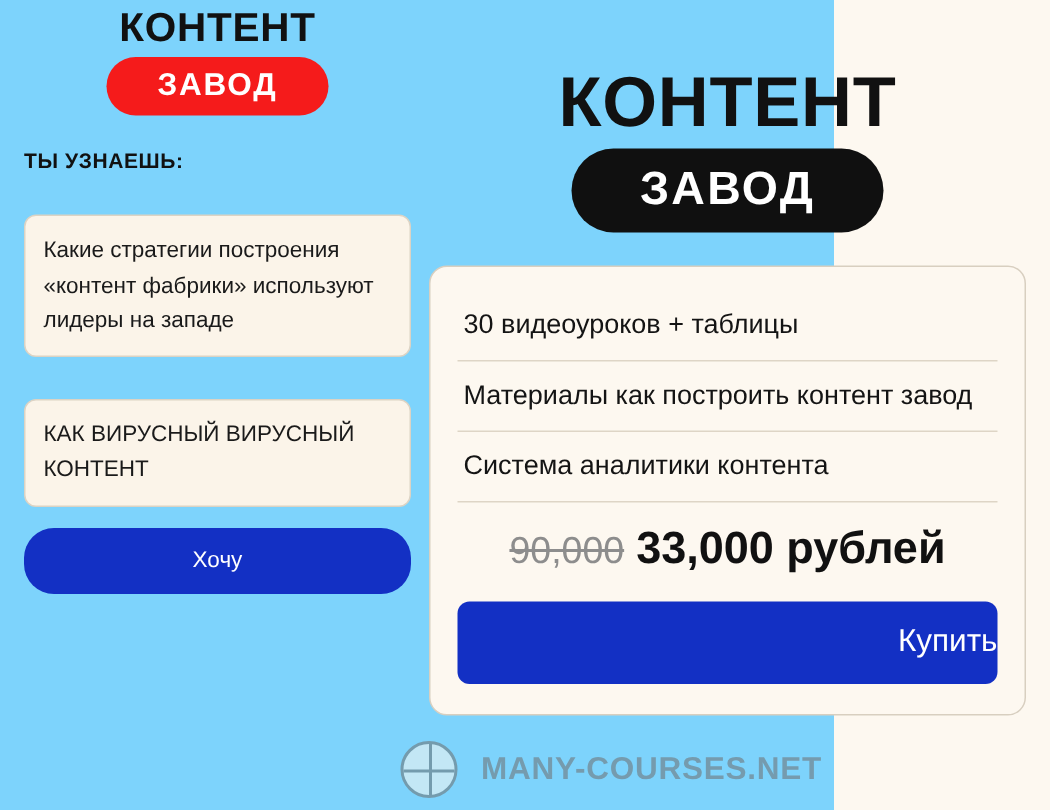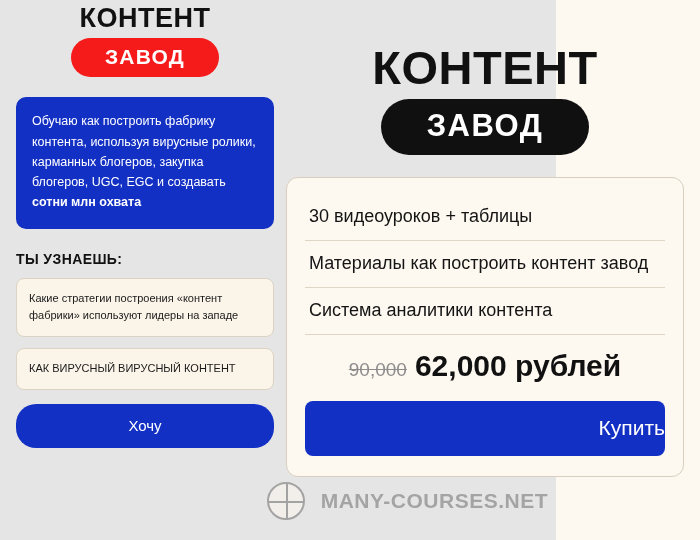--- a/index.html
+++ b/index.html
@@ -11,21 +11,21 @@
     height: 540px;
     background: #fdf8f0;
     font-family: "Liberation Sans", sans-serif;
     overflow: hidden;
     position: relative;
   }
   .page {
     position: relative;
     width: 556px;
     height: 540px;
-    background: #e5e5e5;
+    background: #7dd3fc;
   }
 
   
   .left-col {
     position: absolute;
     left: 16px;
     top: 0;
     width: 258px;
   }
   .left-logo {
@@ -66,26 +66,26 @@
 
   .learn-title {
     margin-top: 22px;
     font-size: 14px;
     font-weight: bold;
     color: #111111;
     letter-spacing: 0.4px;
   }
 
   .learn-card {
-    margin-top: 11px;
+    margin-top: 28px;
     background: #fbf4e9;
     border: 1px solid #dcd3c4;
     border-radius: 8px;
     padding: 11px 12px 12px 12px;
-    font-size: 11px;
+    font-size: 15px;
     line-height: 1.55;
     color: #1a1a1a;
   }
 
   .btn-left {
     margin-top: 14px;
     display: block;
     width: 100%;
     background: #1330c4;
     color: #ffffff;
@@ -146,21 +146,21 @@
   .offer-row.last {
     border-bottom: 1px solid #ded5c6;
   }
 
   .price-row {
     text-align: center;
     padding: 14px 0 12px 0;
     white-space: nowrap;
   }
   .price-old {
-    font-size: 19px;
+    font-size: 25px;
     color: #8d8d8d;
     text-decoration: line-through;
     margin-right: 8px;
   }
   .price-new {
     font-size: 30px;
     font-weight: bold;
     color: #111111;
   }
 
@@ -176,21 +176,21 @@
     font-family: "Liberation Sans", sans-serif;
     cursor: pointer;
     text-align: right;
     margin-top: 6px;
   }
 
   
   .watermark {
     position: absolute;
     right: 8px;
-    bottom: 20px;
+    bottom: 8px;
     display: flex;
     align-items: center;
     gap: 16px;
     opacity: 0.55;
     text-align: center;
   }
   .wm-globe {
     width: 34px;
     height: 34px;
     border-radius: 50%;
@@ -228,23 +228,20 @@
 
 <div class="page">
 
   <div class="left-col">
 
     <div class="left-logo">
       <div class="left-logo-word">КОНТЕНТ</div>
       <div class="left-logo-badge">ЗАВОД</div>
     </div>
 
-    <div class="blue-box">
-      <span>Обучаю как построить фабрику контента, используя вирусные ролики, карманных блогеров, закупка блогеров, UGC, EGC и создавать </span><b>сотни млн охвата</b>
-    </div>
 
     <div class="learn-title">ТЫ УЗНАЕШЬ:</div>
 
     <div class="learn-card">Какие стратегии построения «контент фабрики» используют лидеры на западе</div>
     <div class="learn-card">КАК ВИРУСНЫЙ ВИРУСНЫЙ КОНТЕНТ</div>
 
     <button class="btn-left">Хочу</button>
   </div>
 
   <div class="right-col">
@@ -253,21 +250,21 @@
       <div class="right-logo-word">КОНТЕНТ</div>
       <div class="right-logo-badge">ЗАВОД</div>
     </div>
 
     <div class="offer-card">
       <div class="offer-row">30 видеоуроков + таблицы</div>
       <div class="offer-row">Материалы как построить контент завод</div>
       <div class="offer-row">Система аналитики контента</div>
 
       <div class="price-row">
-        <span class="price-old">90,000</span><span class="price-new">62,000 рублей</span>
+        <span class="price-old">90,000</span><span class="price-new">33,000 рублей</span>
       </div>
 
       <button class="btn-right">Купить</button>
     </div>
   </div>
 
   <div class="watermark">
     <div class="wm-globe"></div>
     <div class="wm-text">MANY-COURSES.NET</div>
   </div>

